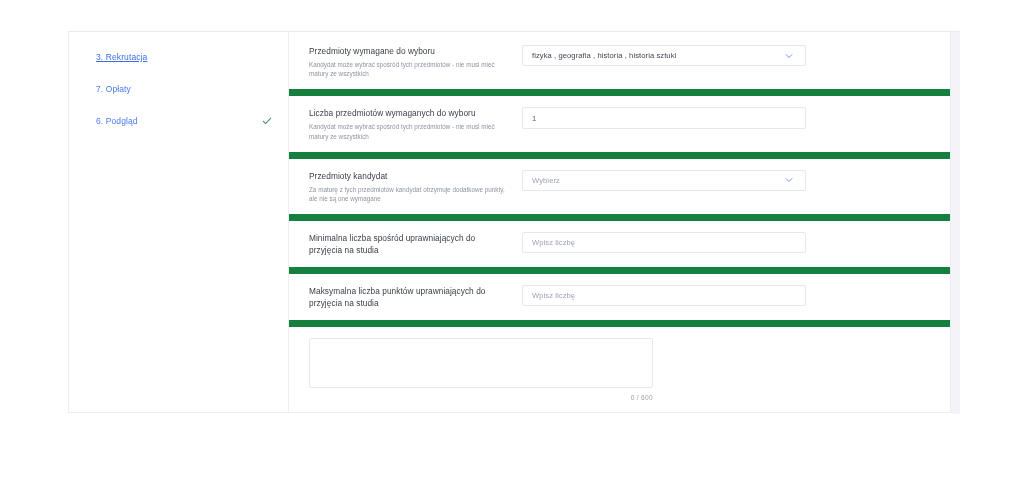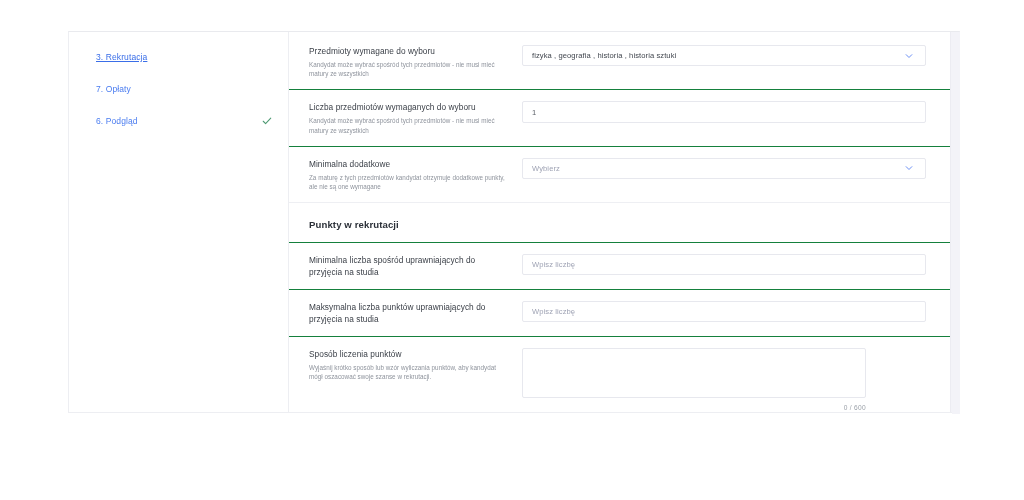--- a/index.html
+++ b/index.html
@@ -92,21 +92,21 @@
   .form-area {
     flex: 1 1 auto;
     position: relative;
     padding: 0;
     box-sizing: border-box;
   }
 
   .row {
     display: flex;
     align-items: flex-start;
-    border-top: 1px solid #15803d;
+    border-top: 7px solid #15803d;
     padding: 11px 24px 11px 20px;
     box-sizing: border-box;
     min-height: 40px;
   }
   .row.first { border-top: none; padding-top: 13px; }
 
   .lbl-col {
     flex: 0 0 213px;
     width: 213px;
     padding-right: 16px;
@@ -127,21 +127,21 @@
   }
 
   .ctl-col {
     flex: 1 1 auto;
     position: relative;
   }
 
   
   .field {
     position: relative;
-    width: 404px;
+    width: 284px;
     height: 21px;
     border: 1px solid #e7e8ee;
     border-radius: 2px;
     background: #ffffff;
     box-sizing: border-box;
     display: flex;
     align-items: center;
   }
   .field.tall { height: 22px; }
   .field-text {
@@ -243,36 +243,33 @@
         </div>
         <div class="ctl-col">
           <div class="field tall">
             <span class="field-text value-num">1</span>
           </div>
         </div>
       </div>
 
       <div class="row">
         <div class="lbl-col">
-          <div class="lbl-title">Minimalna dodatkowe</div>
+          <div class="lbl-title">Przedmioty kandydat</div>
           <div class="lbl-desc">Za maturę z tych przedmiotów kandydat otrzymuje dodatkowe punkty, ale nie są one wymagane</div>
         </div>
         <div class="ctl-col">
           <div class="field">
             <span class="field-text placeholder">Wybierz</span>
             <svg class="chevron" viewBox="0 0 12 12">
               <path d="M2.6 4.4 L6 7.8 L9.4 4.4" fill="none" stroke="#6b8ff5" stroke-width="1.2" stroke-linecap="round" stroke-linejoin="round"></path>
             </svg>
           </div>
         </div>
       </div>
 
-      <div class="section-head">
-        <div class="section-title">Punkty w rekrutacji</div>
-      </div>
 
       <div class="row">
         <div class="lbl-col">
           <div class="lbl-title">Minimalna liczba spośród uprawniających do przyjęcia na studia</div>
         </div>
         <div class="ctl-col">
           <div class="field">
             <span class="field-text placeholder">Wpisz liczbę</span>
           </div>
         </div>
@@ -283,24 +280,20 @@
           <div class="lbl-title">Maksymalna liczba punktów uprawniających do przyjęcia na studia</div>
         </div>
         <div class="ctl-col">
           <div class="field">
             <span class="field-text placeholder">Wpisz liczbę</span>
           </div>
         </div>
       </div>
 
       <div class="row">
-        <div class="lbl-col">
-          <div class="lbl-title">Sposób liczenia punktów</div>
-          <div class="lbl-desc">Wyjaśnij krótko sposób lub wzór wyliczania punktów, aby kandydat mógł oszacować swoje szanse w rekrutacji.</div>
-        </div>
         <div class="ctl-col">
           <div class="textarea"></div>
           <div class="counter">0 / 600</div>
         </div>
       </div>
 
     </div>
 
     <div class="scroll-track">
       <div class="scroll-thumb"></div>

